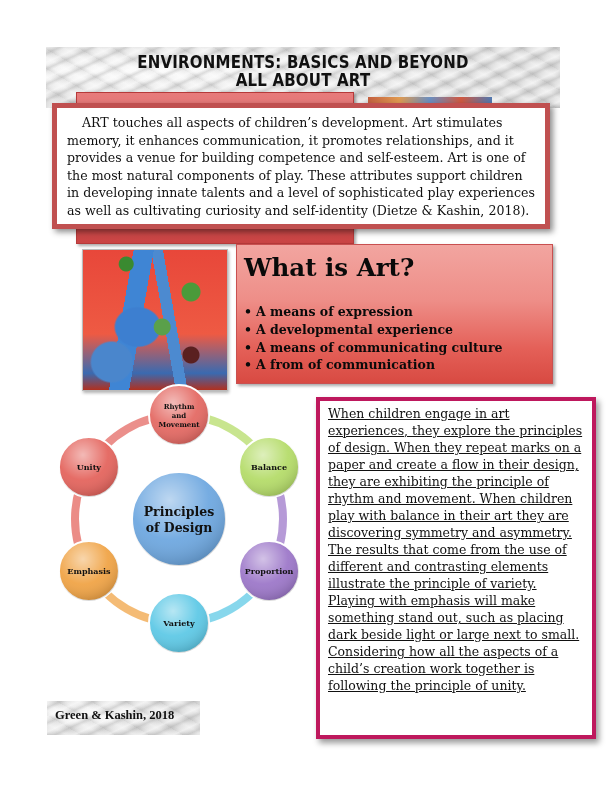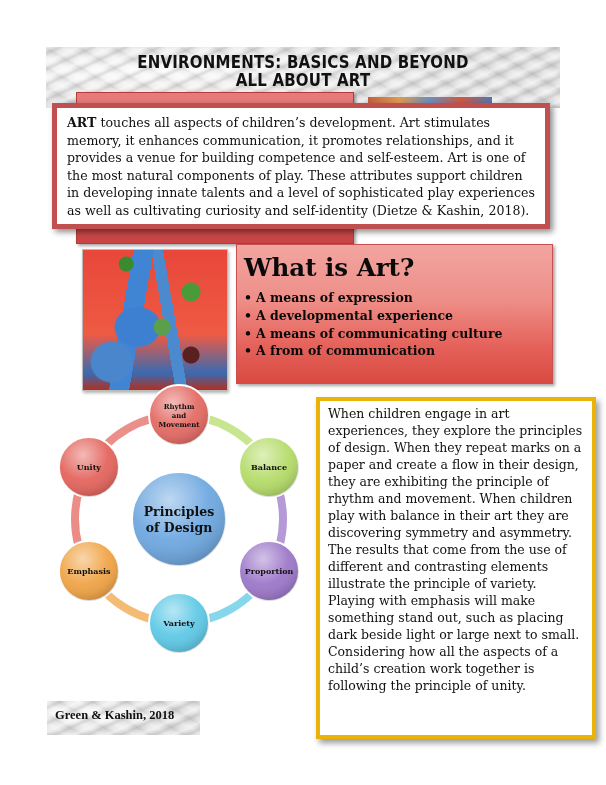--- a/index.html
+++ b/index.html
@@ -34,21 +34,21 @@
     position: absolute; left: 368px; top: 97px; width: 124px; height: 8px;
     background: linear-gradient(90deg, #c46040, #e09a50, #6a8ec0, #d05840, #5078b0);
   }
   #intro-box {
     position: absolute; left: 52px; top: 103px; width: 498px; height: 126px;
     background: #fff; border: 5px solid #c05050;
     box-shadow: 3px 3px 6px rgba(0,0,0,0.45);
     padding: 6px 10px 0 10px; box-sizing: border-box;
     font-family: "DejaVu Serif", serif; font-size: 12.6px; line-height: 17.5px; color: #111;
   }
-  #intro-box b { font-weight: bold; }
+  #intro-box b { font-weight: normal; margin-left: 15px; }
   #painting {
     position: absolute; left: 82px; top: 249px; width: 144px; height: 140px;
     border: 1px solid #bbb; box-shadow: 1px 2px 3px rgba(0,0,0,0.3);
     background:
       radial-gradient(circle at 75% 30%, #4a9a3a 0 9px, transparent 10px),
       radial-gradient(circle at 55% 55%, #5aa04a 0 8px, transparent 9px),
       radial-gradient(circle at 30% 10%, #3a8a30 0 7px, transparent 8px),
       radial-gradient(circle at 75% 75%, #5a2020 0 8px, transparent 9px),
       radial-gradient(ellipse at 38% 55%, #3d7fd0 0 22px, transparent 24px),
       radial-gradient(ellipse at 20% 80%, #4a86cc 0 20px, transparent 22px),
@@ -57,36 +57,36 @@
       linear-gradient(180deg, #e8473a 0%, #ee5a43 60%, #3a6ab0 88%, #b03020 100%);
   }
   #what-box {
     position: absolute; left: 236px; top: 244px; width: 317px; height: 140px;
     background: linear-gradient(180deg, #f2a5a0 0%, #ee8e88 40%, #e46058 75%, #d84a42 100%);
     border: 1px solid #c95050; box-shadow: 2px 2px 3px rgba(0,0,0,0.35);
     box-sizing: border-box; padding: 8px 0 0 7px;
   }
   #what-title {
     font-family: "DejaVu Serif", serif; font-weight: bold; font-size: 24.5px; color: #0a0a0a;
-    line-height: 30px; margin-bottom: 6px;
+    line-height: 30px; margin-bottom: 20px;
   }
   #what-list { list-style: none; margin: 0; padding: 0; }
   #what-list li {
     font-family: "DejaVu Serif", serif; font-weight: bold; font-size: 12.5px; line-height: 17.8px; color: #0a0a0a;
   }
   #what-list li .bullet { margin-right: 4px; }
   #diagram { position: absolute; left: 40px; top: 379px; width: 280px; height: 290px; }
   #diagram svg { width: 280px; height: 290px; }
   #diagram text { font-family: "DejaVu Serif", serif; font-weight: bold; fill: #111; }
   #principles-box {
     position: absolute; left: 316px; top: 397px; width: 280px; height: 342px;
-    background: #fff; border: 4px solid #eab308;
+    background: #fff; border: 4px solid #be185d;
     box-shadow: 3px 4px 6px rgba(0,0,0,0.4);
     box-sizing: border-box; padding: 4px 8px 0 8px;
-    font-family: "DejaVu Serif", serif; font-size: 12.5px; line-height: 17px; color: #111;
+    font-family: "DejaVu Serif", serif; font-size: 12.5px; line-height: 17px; color: #111; text-decoration: underline;
   }
   #citation {
     position: absolute; left: 47px; top: 701px; width: 153px; height: 34px;
     box-sizing: border-box; padding: 7px 0 0 8px;
     font-family: "Liberation Serif", serif; font-weight: bold; font-size: 12.5px; color: #111;
   }
 </style>
 </head>
 <body>
 

